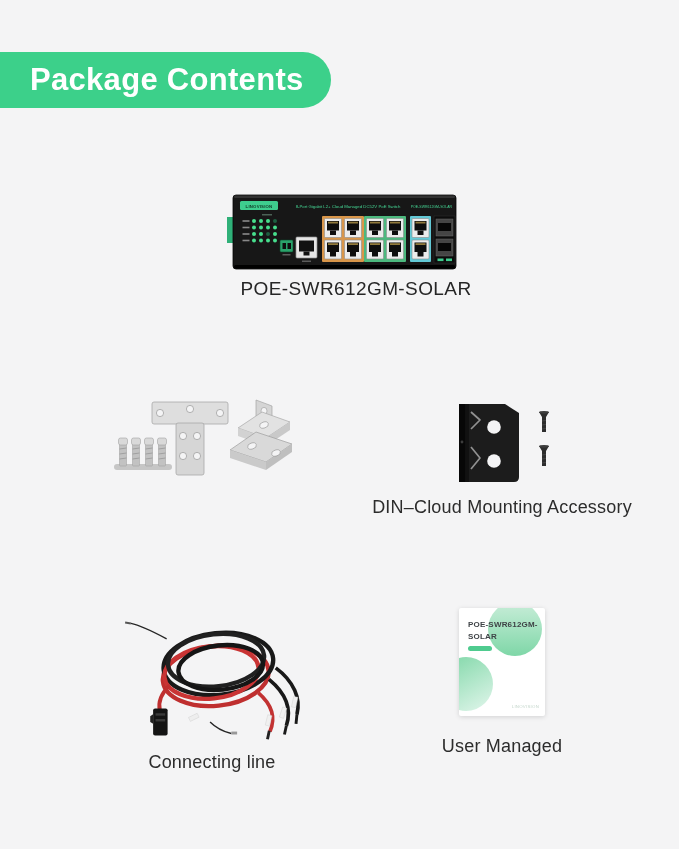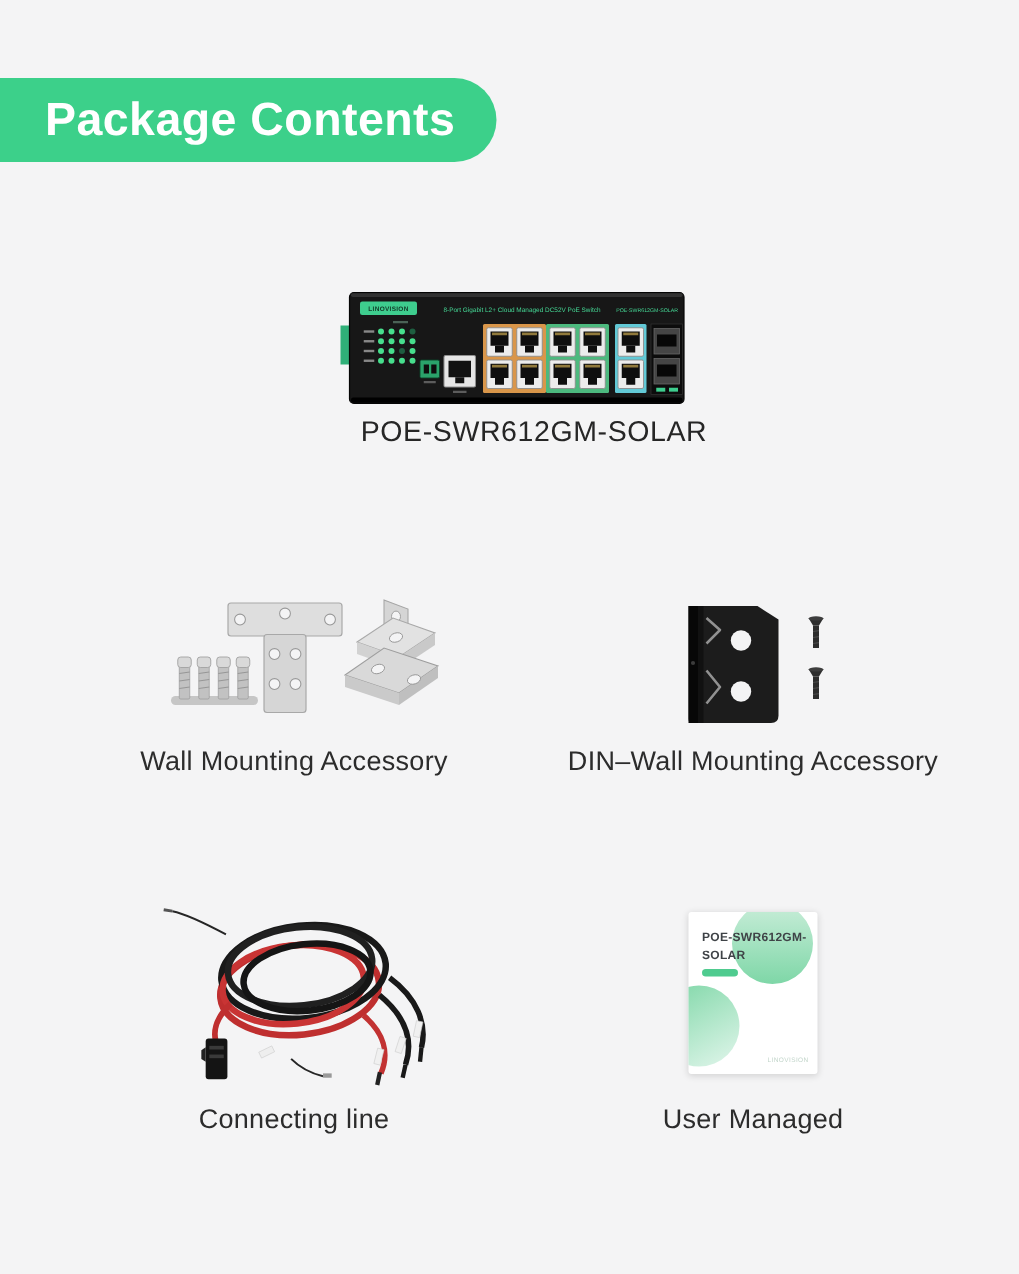--- a/index.html
+++ b/index.html
@@ -189,21 +189,20 @@
           <polygon points="142,40 170,50 170,58 142,48" fill="#d2d2d2"></polygon>
           <ellipse cx="168" cy="37" rx="4.5" ry="3" transform="rotate(-18 168 37)" fill="#f4f4f5" stroke="#979797" stroke-width="0.6"></ellipse>
           <polygon points="134,62 160,44 196,56 170,74" fill="#d9d9d9" stroke="#9e9e9e" stroke-width="0.7"></polygon>
           <polygon points="170,74 196,56 196,64 170,82" fill="#bfbfbf"></polygon>
           <polygon points="134,62 170,74 170,82 134,70" fill="#cacaca"></polygon>
           <ellipse cx="156" cy="58" rx="4.5" ry="3" transform="rotate(-18 156 58)" fill="#f4f4f5" stroke="#979797" stroke-width="0.6"></ellipse>
           <ellipse cx="180" cy="65" rx="4.5" ry="3" transform="rotate(-18 180 65)" fill="#f4f4f5" stroke="#979797" stroke-width="0.6"></ellipse>
         </g>
       </svg>
     </div>
-    <figcaption>Wall Mounting Accessory</figcaption>
   </figure>
 
   <figure class="fig fig-din row1" style="margin:0;">
     <div class="art">
       <svg width="115" height="95" viewBox="0 0 115 95">
         <g>
           <path d="M14,6 L60,6 L74,15 L74,79 Q74,84 69,84 L16,84 Q14,84 14,81 Z" fill="#1c1c1c"></path>
           <rect x="14" y="6" width="6.5" height="78" fill="#070707"></rect>
           <rect x="20.5" y="6" width="3.5" height="78" fill="#111111"></rect>
           <circle cx="17" cy="44" r="1.4" fill="#3c3c3c"></circle>
@@ -225,24 +224,24 @@
             <polygon points="-5,0 5,0 2,5 -2,5" fill="#2d2d2d"></polygon>
             <ellipse cx="0" cy="0.3" rx="5" ry="1.4" fill="#3d3d3d"></ellipse>
             <rect x="-2" y="5" width="4" height="15" fill="#2d2d2d"></rect>
             <line x1="-2" y1="9" x2="2" y2="8.4" stroke="#4a4a4a" stroke-width="0.8"></line>
             <line x1="-2" y1="13" x2="2" y2="12.4" stroke="#4a4a4a" stroke-width="0.8"></line>
             <line x1="-2" y1="17" x2="2" y2="16.4" stroke="#4a4a4a" stroke-width="0.8"></line>
           </g>
         </g>
       </svg>
     </div>
-    <figcaption>DIN–Wall Mounting Accessory</figcaption>
-  </figure>
-
-  <figure class="fig fig-cable row2" style="margin:0;">
+    <figcaption>DIN–Cloud Mounting Accessory</figcaption>
+  </figure>
+
+  <figure class="fig fig-cable row2" style="margin:16px;">
     <div class="art">
       <svg width="185" height="140" viewBox="0 0 185 145">
         <g transform="rotate(-6 98 62)">
           <ellipse cx="95" cy="70" rx="55" ry="31" fill="none" stroke="#bf2f2f" stroke-width="4.5"></ellipse>
           <ellipse cx="99" cy="58" rx="57" ry="32" fill="none" stroke="#191919" stroke-width="4.5"></ellipse>
           <ellipse cx="91" cy="66" rx="49" ry="27" fill="none" stroke="#c93434" stroke-width="4.5"></ellipse>
           <ellipse cx="97" cy="54" rx="50" ry="27" fill="none" stroke="#202020" stroke-width="4.5"></ellipse>
           <ellipse cx="101" cy="62" rx="44" ry="23" fill="none" stroke="#151515" stroke-width="4.5"></ellipse>
         </g>
         <g>

